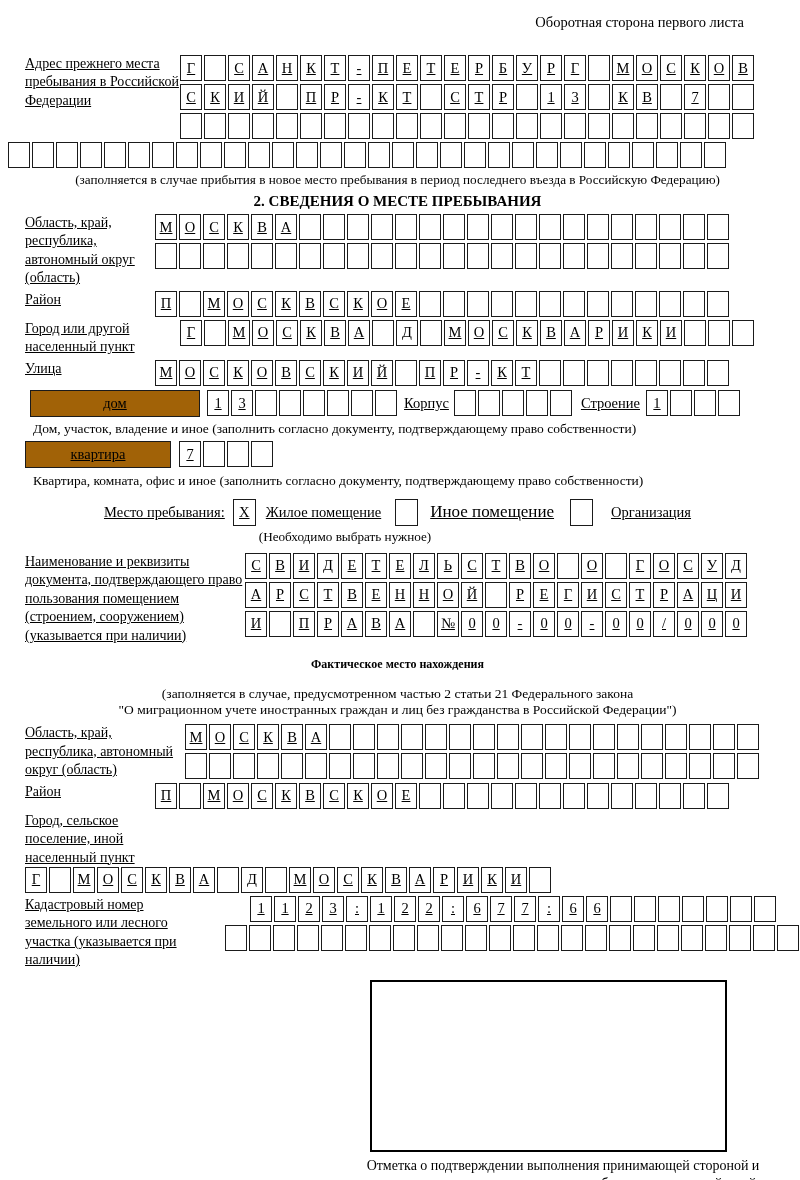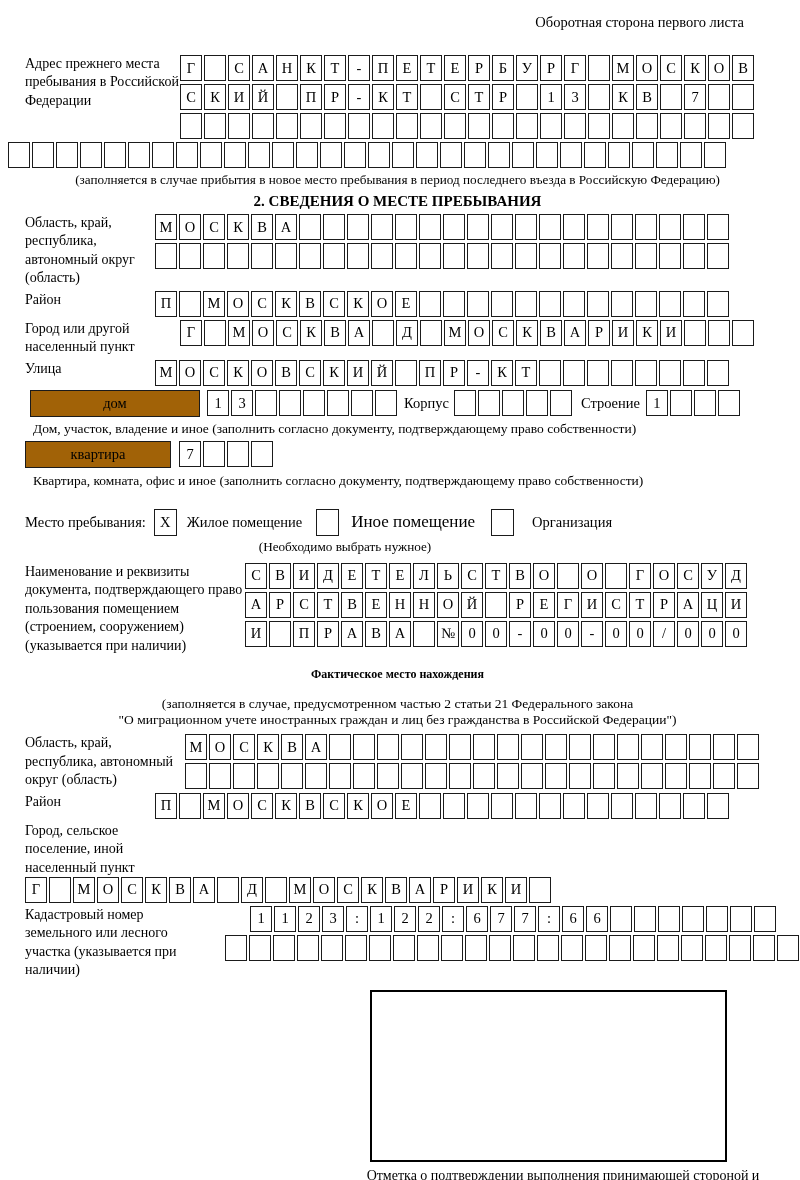--- a/index.html
+++ b/index.html
@@ -3,21 +3,21 @@
 <meta charset="utf-8">
 <style>
   html,body{margin:0;padding:0;background:#fff;}
   body{
     width:800px;height:1180px;
     font-family:"Liberation Serif","DejaVu Serif",serif;
     color:#000;
   }
   .page{box-sizing:border-box;width:800px;padding:14px 30px 0 25px;}
   .header-note{text-align:right;padding-right:26px;font-size:14.5px;}
-  .frow{display:flex;align-items:flex-start;}
+  .frow{display:flex;align-items:flex-start;text-decoration:underline;}
   .flabel{flex:0 0 auto;font-size:14px;line-height:1.32;}
   .rows-stack{display:flex;flex-direction:column;gap:3px;}
   .cells{display:flex;gap:2px;}
   .cell{
     flex:0 0 auto;width:20px;height:24px;
     border:1.6px solid #1b1b1b;
     display:flex;align-items:center;justify-content:center;
     font-size:14.5px;background:#fff;
   }
   .fieldbox{
@@ -344,21 +344,21 @@
     <div class="fieldbox" style="width:146px;">квартира</div>
     <div class="cells" style="margin-left:8px;">
         <span class="cell">7</span>
         <span class="cell"></span>
         <span class="cell"></span>
         <span class="cell"></span>
       </div>
   </div>
   <div class="cap2" style="margin-top:5px;margin-left:8px;">Квартира, комната, офис и иное (заполнить согласно документу, подтверждающему право собственности)</div>
 
-  <div class="frow" style="margin-top:20px;align-items:center;">
+  <div class="frow" style="margin-top:10px;align-items:center;justify-content:center;">
     <div class="flabel" style="font-size:14.5px;">Место пребывания:</div>
     <span class="cbox" style="margin-left:8px;">X</span>
     <div class="flabel" style="margin-left:10px;font-size:14.5px;">Жилое помещение</div>
     <span class="cbox" style="margin-left:14px;"></span>
     <div class="flabel" style="margin-left:12px;font-size:17px;">Иное помещение</div>
     <span class="cbox" style="margin-left:16px;"></span>
     <div class="flabel" style="margin-left:18px;font-size:14.5px;">Организация</div>
   </div>
   <div class="cap center" style="width:640px;margin-top:3px;">(Необходимо выбрать нужное)</div>
 

